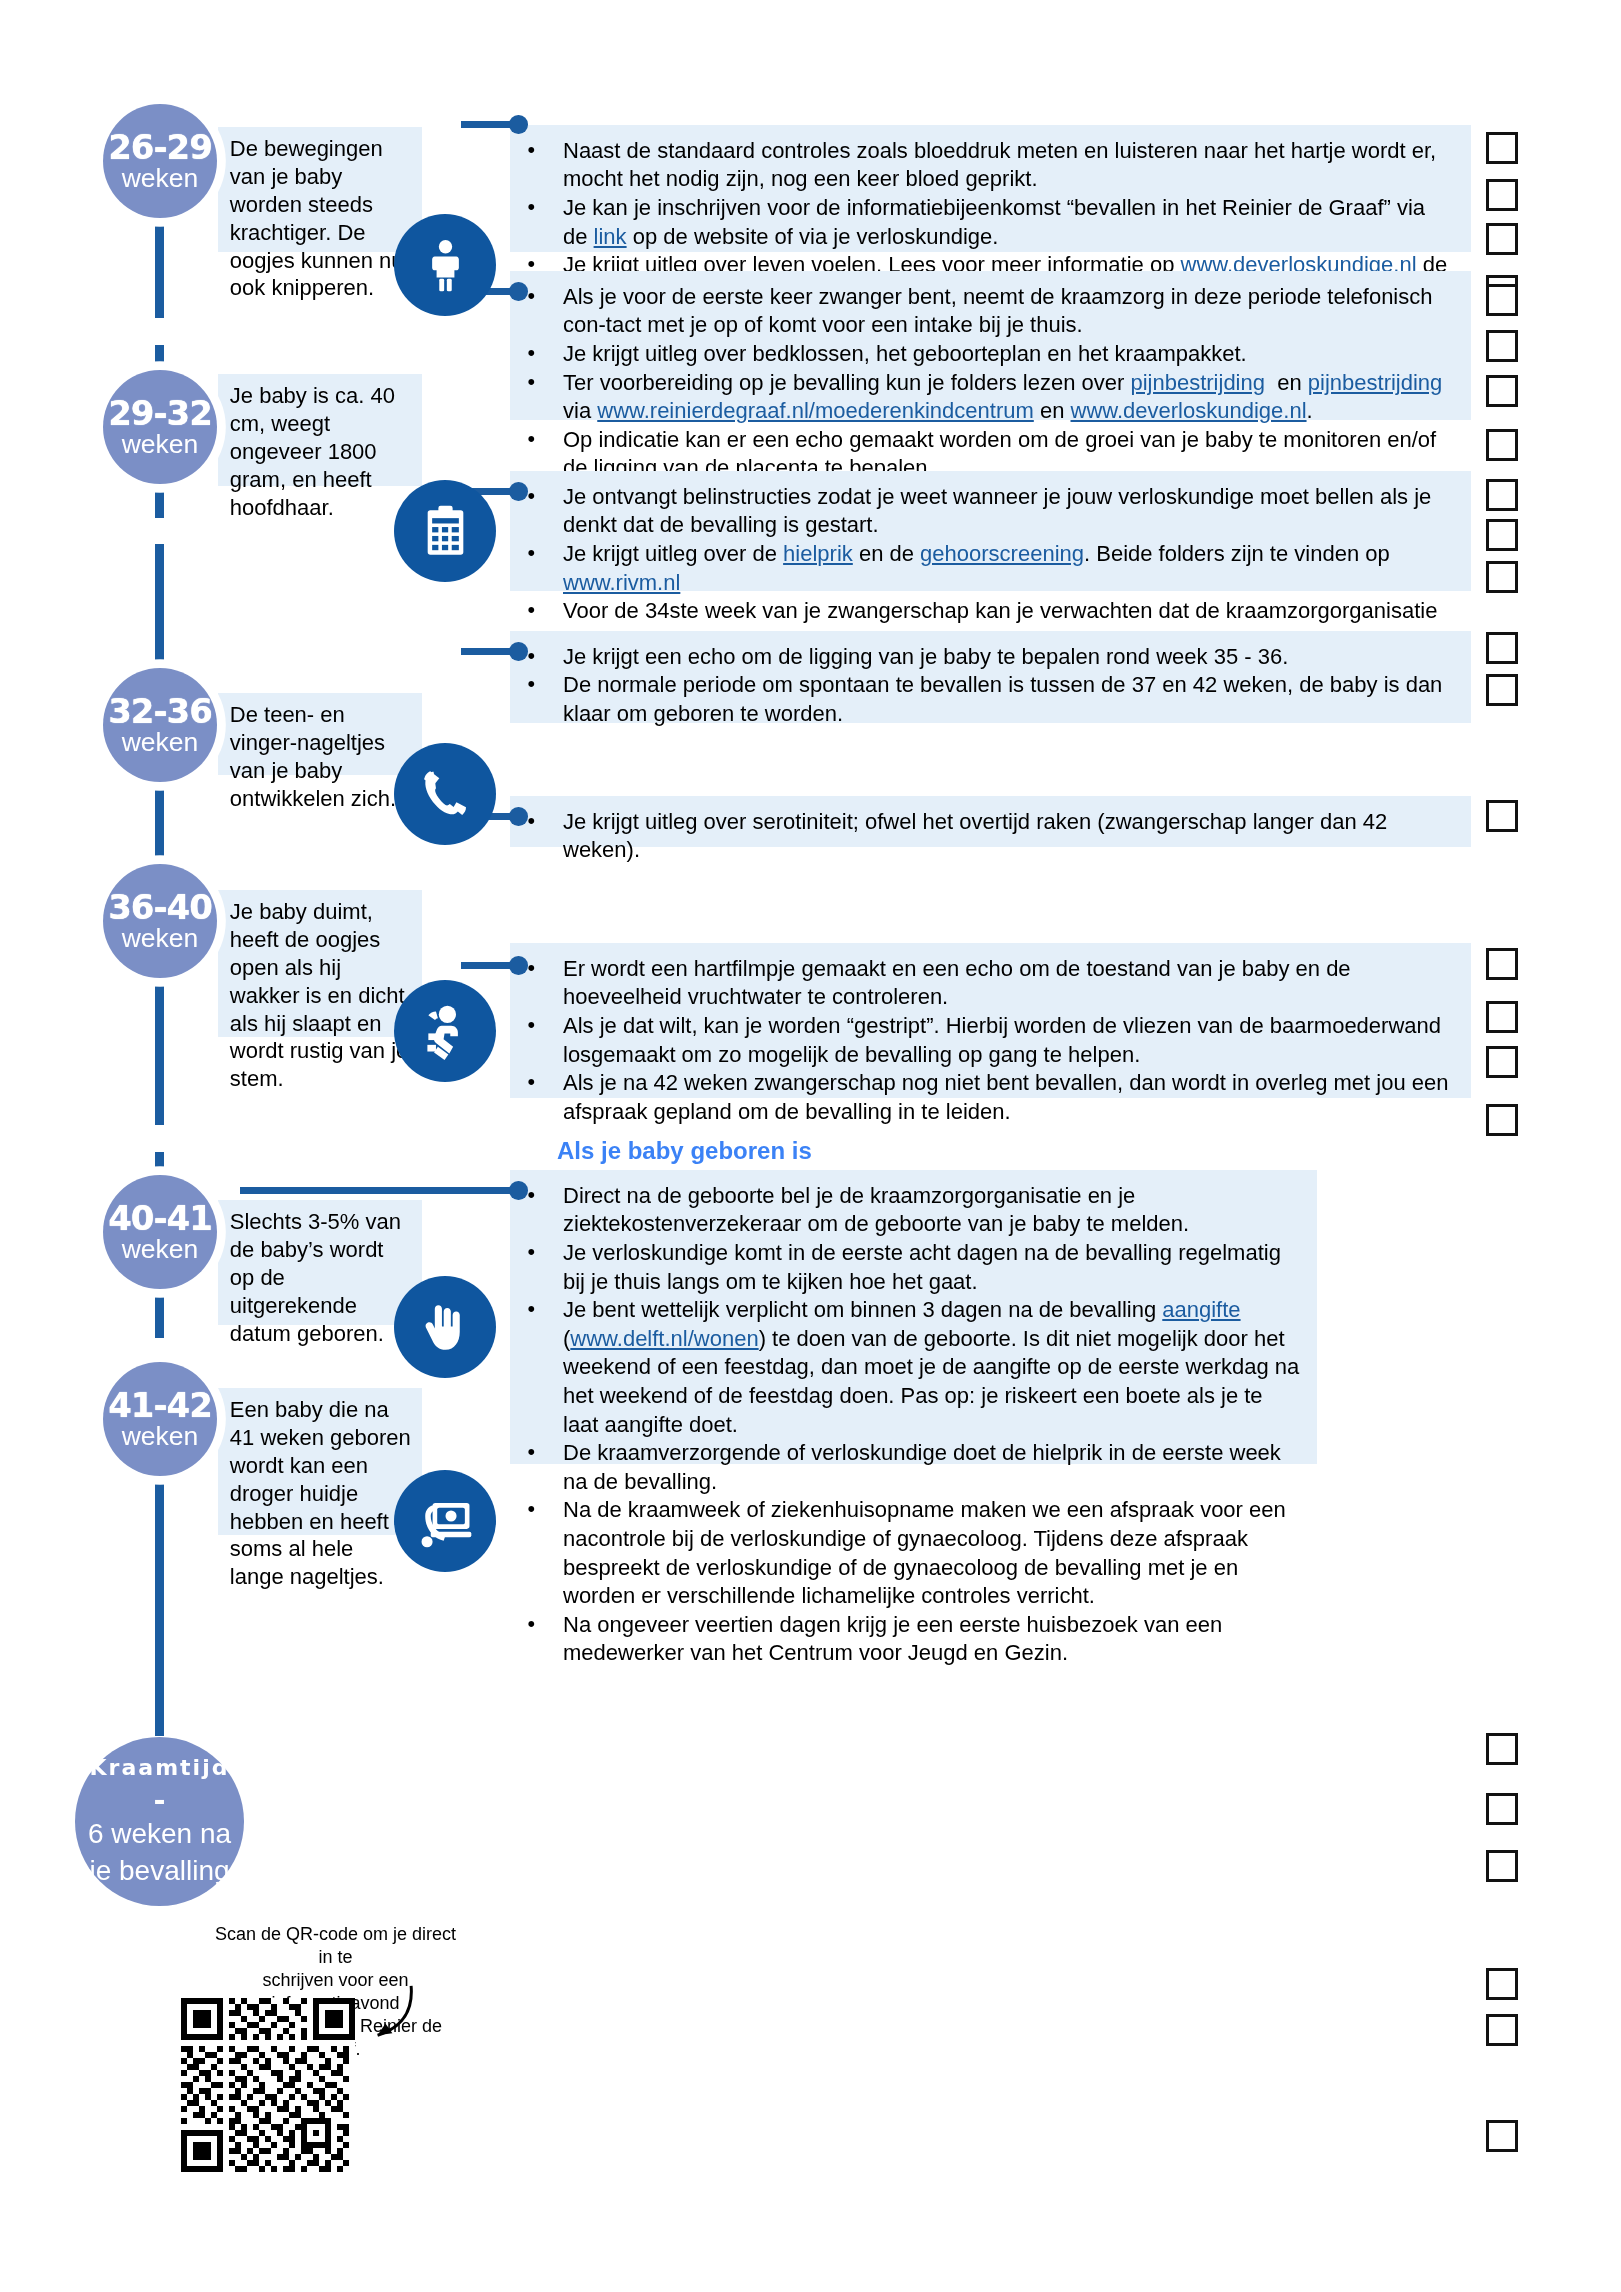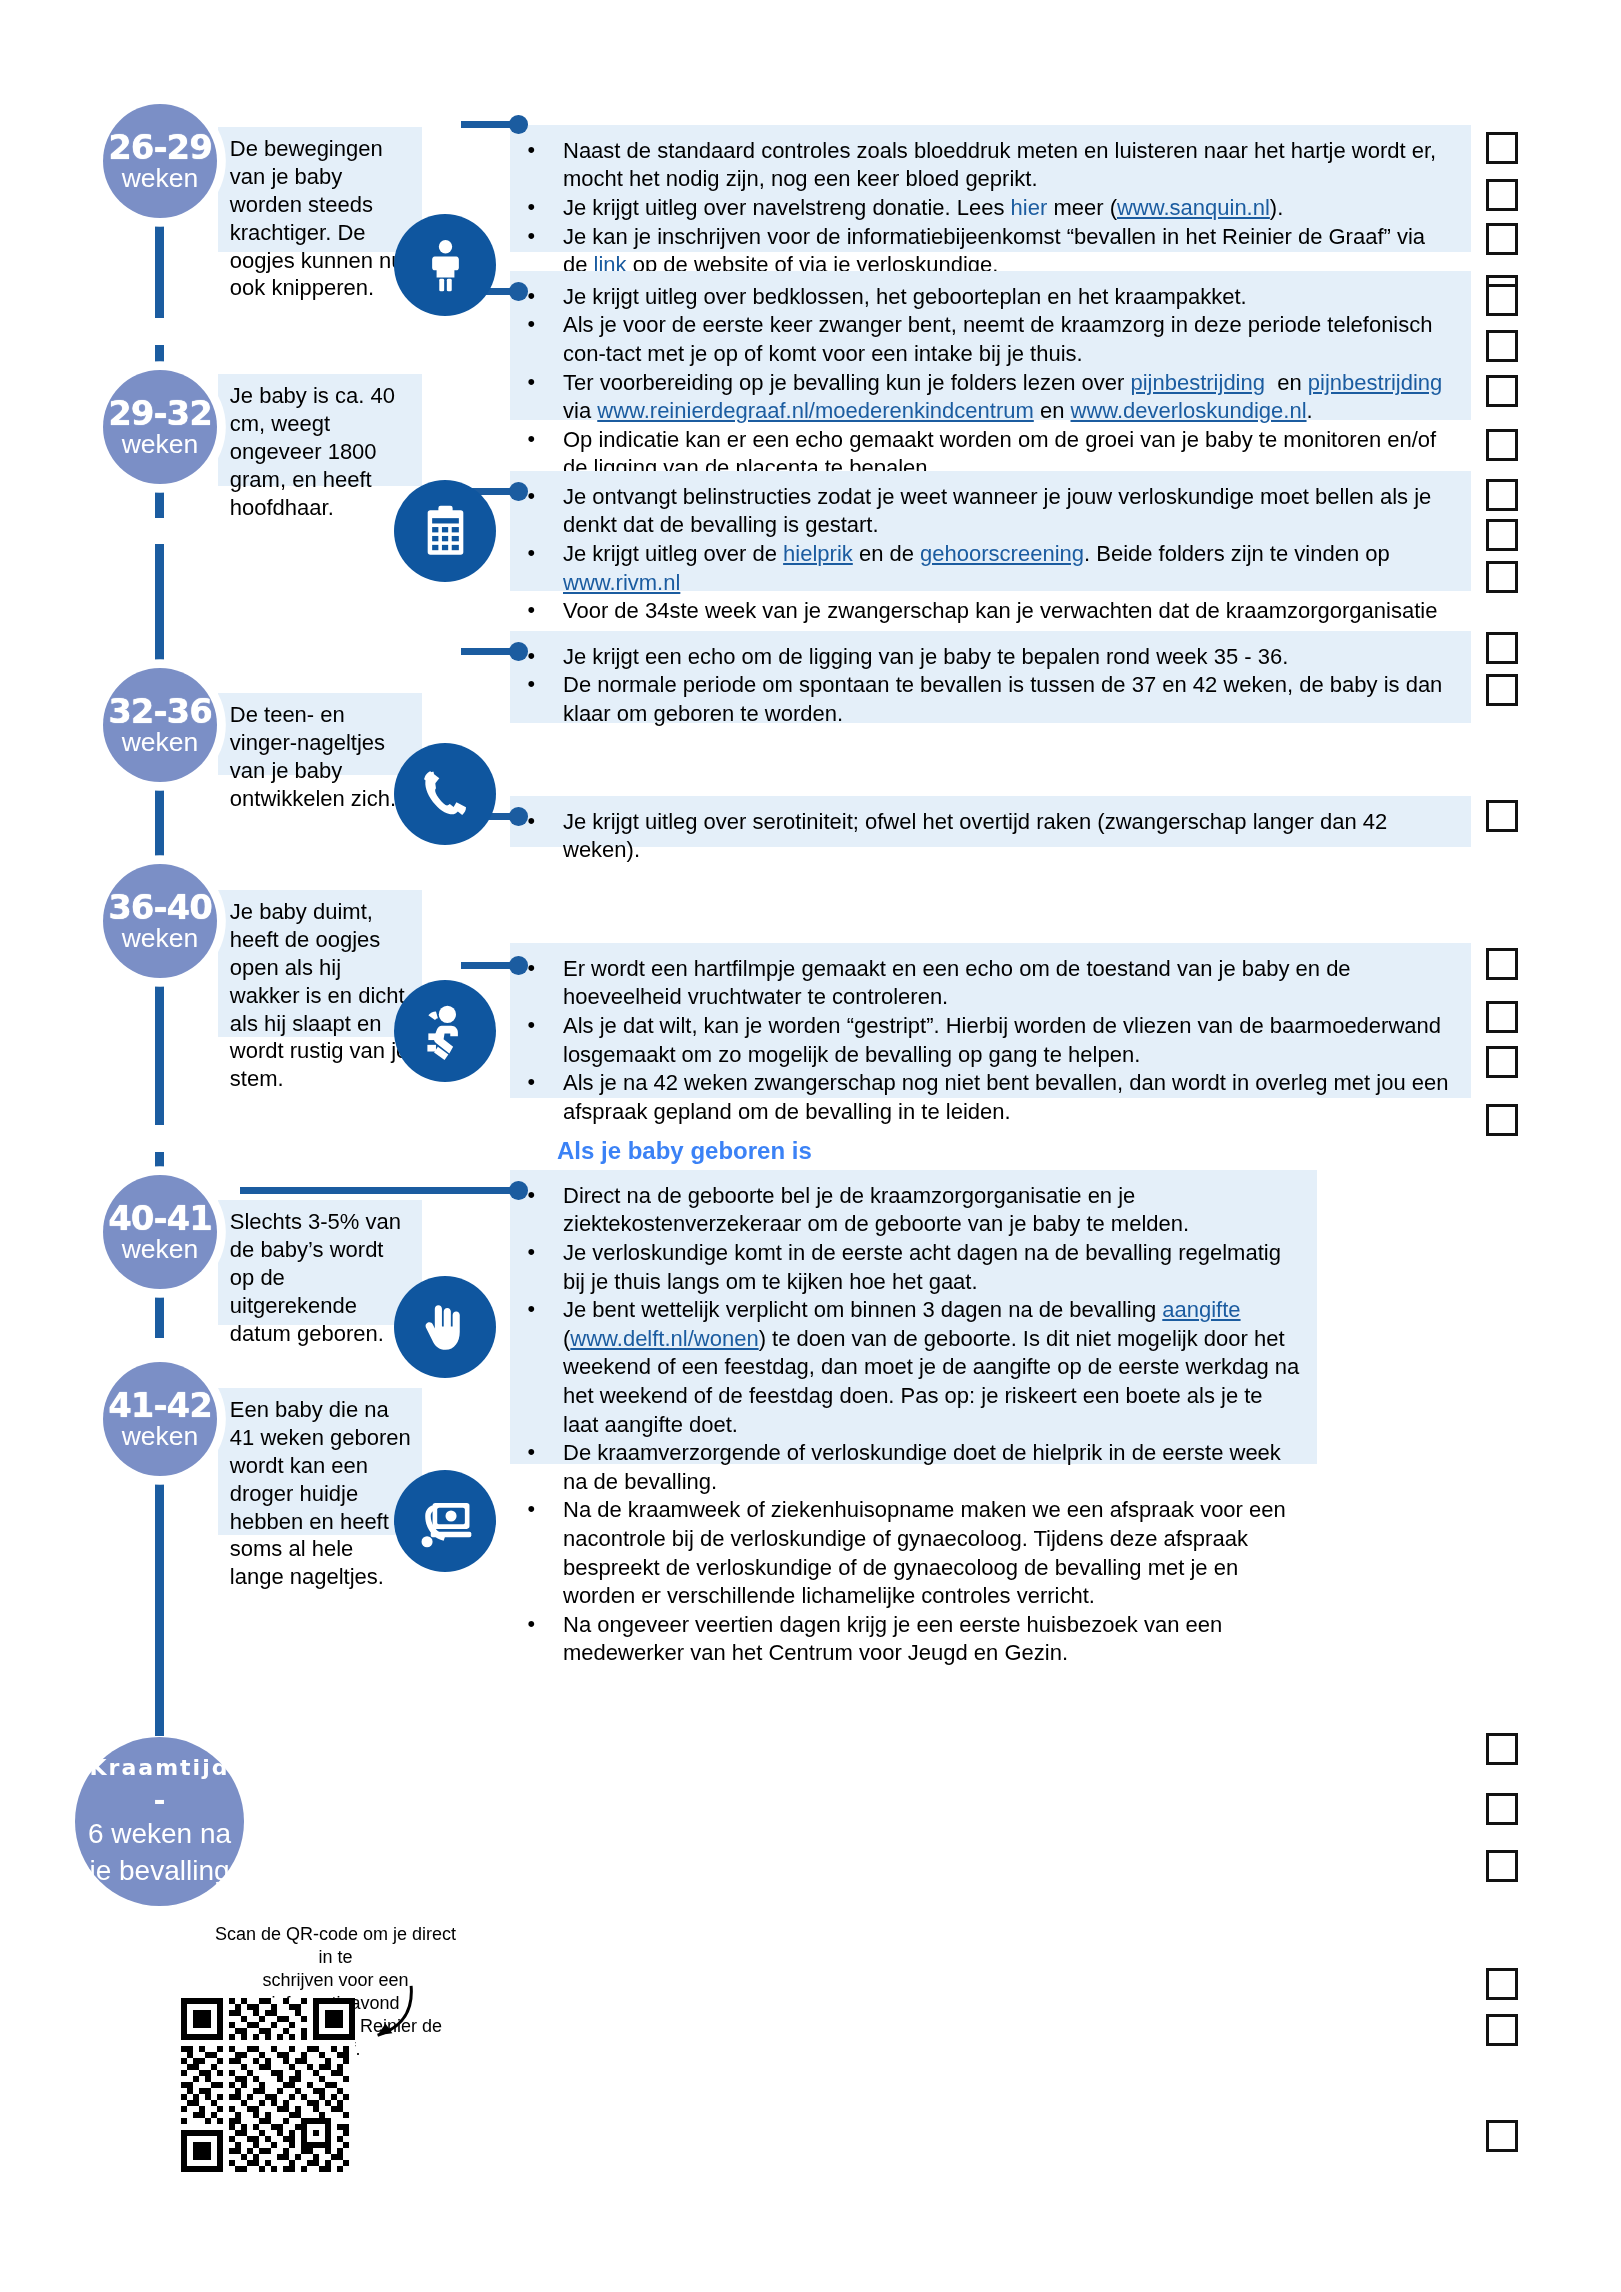--- a/index.html
+++ b/index.html
@@ -239,21 +239,20 @@
       <rect x="33.5" y="47" width="5.5" height="14" rx="1.6"></rect>
     </svg>
   </div>
 
   <div class="connector" style="left:461px;top:121px;width:57px;"></div>
   <div class="connector-dot" style="left:509px;top:115px;"></div>
 
   <div class="detail" style="left:510px;top:125px;width:961px;height:127px;padding:11.8px 15.7px 9.8px 0;">
     <ul>
       <li><span>Naast de standaard controles zoals bloeddruk meten en luisteren naar het hartje wordt er, mocht het nodig zijn, nog een keer bloed geprikt.</span></li>
-      <li>Je krijgt uitleg over navelstreng donatie. Lees <span class="lnk-plain">hier</span> meer (<span class="lnk">www.sanquin.nl</span>).</li>
       <li>Je kan je inschrijven voor de informatiebijeenkomst “bevallen in het Reinier de Graaf” via de <span class="lnk">link</span> op de website of via je verloskundige.</li>
       <li>Je krijgt uitleg over leven voelen. Lees voor meer informatie op <span class="lnk">www.deverloskundige.nl</span> de folder ‘Je baby voelen bewegen’.</li>
     </ul>
   </div>
 
   <div class="chk" style="left:1486px;top:132px;"></div>
   <div class="chk" style="left:1486px;top:179px;"></div>
   <div class="chk" style="left:1486px;top:223px;"></div>
   <div class="chk" style="left:1486px;top:275px;"></div>
 
@@ -283,22 +282,22 @@
           <rect x="39" y="47" width="8" height="6"></rect>
       </g>
     </svg>
   </div>
 
   <div class="connector" style="left:461px;top:288px;width:57px;"></div>
   <div class="connector-dot" style="left:509px;top:282px;"></div>
 
   <div class="detail" style="left:510px;top:271px;width:961px;height:149px;padding:11.8px 15.7px 9.8px 0;">
     <ul>
+      <li>Als je voor de eerste keer zwanger bent, neemt de kraamzorg in deze periode telefonisch con-tact met je op of komt voor een intake bij je thuis.</li>
       <li><span>Je krijgt uitleg over bedklossen, het geboorteplan en het kraampakket.</span></li>
-      <li>Als je voor de eerste keer zwanger bent, neemt de kraamzorg in deze periode telefonisch con-tact met je op of komt voor een intake bij je thuis.</li>
       <li>Ter voorbereiding op je bevalling kun je folders lezen over <span class="lnk">pijnbestrijding</span> &nbsp;en <span class="lnk">pijnbestrijding</span> via <span class="lnk">www.reinierdegraaf.nl/moederenkindcentrum</span> en <span class="lnk">www.deverloskundige.nl</span>.</li>
       <li><span>Op indicatie kan er een echo gemaakt worden om de groei van je baby te monitoren en/of de ligging van de placenta te bepalen.</span></li>
     </ul>
   </div>
 
   <div class="chk" style="left:1486px;top:284px;"></div>
   <div class="chk" style="left:1486px;top:330px;"></div>
   <div class="chk" style="left:1486px;top:375px;"></div>
   <div class="chk" style="left:1486px;top:429px;"></div>
 

